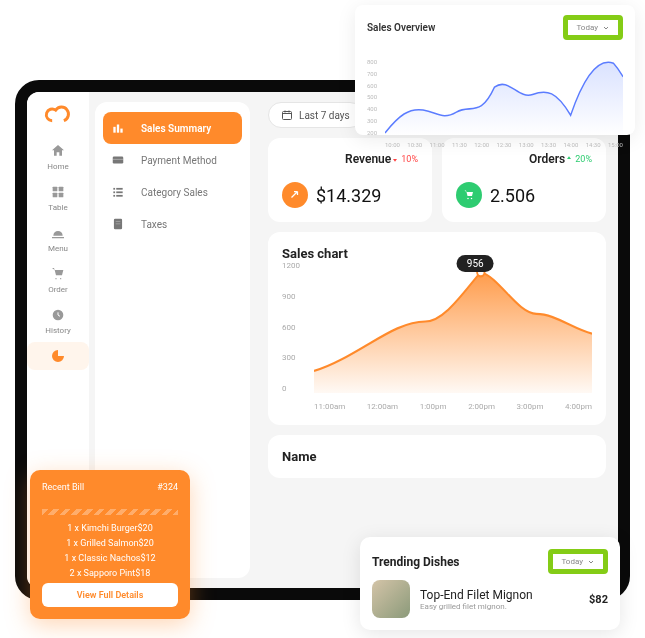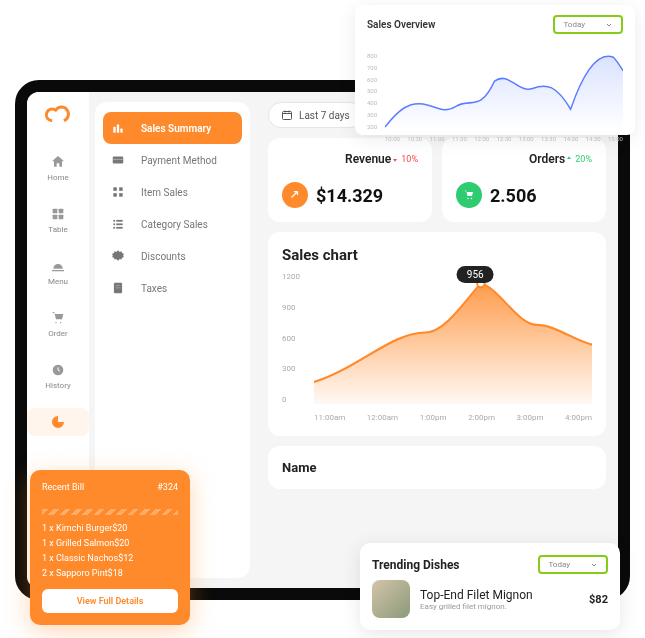--- a/index.html
+++ b/index.html
@@ -1,19 +1,19 @@
 <!DOCTYPE html>
 <html><head>
 <meta charset="utf-8">
 <style>
 *{box-sizing:border-box;margin:0;padding:0;font-family:-apple-system,BlinkMacSystemFont,'Segoe UI',Roboto,sans-serif}
 body{background:#fff;width:645px;height:638px;position:relative;overflow:hidden}
 .tablet{position:absolute;left:15px;top:80px;width:615px;height:520px;background:#f5f5f5;border-radius:24px;border:12px solid #0a0a0a;overflow:hidden}
 .inner{display:flex;height:100%}
-.sidebar{width:62px;background:#fff;display:flex;flex-direction:column;align-items:center;padding-top:10px;gap:12px}
+.sidebar{width:62px;background:#fff;display:flex;flex-direction:column;align-items:center;padding-top:10px;gap:1px}
 .logo{width:28px;height:28px;margin-bottom:6px}
 .nav-item{display:flex;flex-direction:column;align-items:center;gap:3px;padding:6px 4px;width:100%;cursor:pointer}
 .nav-item .ico{width:16px;height:16px;color:#999}
 .nav-item .lbl{font-size:8px;color:#888}
 .nav-item.active{background:#fff5ec;border-radius:8px}
 .nav-item.active .ico{color:#ff8a2b}
 .menu-panel{width:155px;background:#fff;margin:10px 6px;border-radius:12px;padding:10px 8px}
 .menu-item{display:flex;align-items:center;gap:16px;padding:9px 8px;border-radius:8px;font-size:10px;color:#777;cursor:pointer}
 .menu-item.active{background:#ff8a2b;color:#fff;font-weight:600}
 .menu-item .mi{width:14px;height:14px;flex-shrink:0}
@@ -24,45 +24,45 @@
 .card{background:#fff;border-radius:12px;padding:14px;flex:1}
 .stat-head{display:flex;justify-content:flex-end;align-items:center;margin-bottom:16px}
 .stat-head .ttl{font-size:12px;font-weight:600;color:#222}
 .delta{font-size:9px;display:flex;align-items:center;gap:2px}
 .delta.down{color:#ff4444}
 .delta.up{color:#2ecc71}
 .stat-val{display:flex;align-items:center;gap:8px}
 .circ{width:26px;height:26px;border-radius:50%;display:flex;align-items:center;justify-content:center}
 .circ.orange{background:#ff8a2b;color:#fff}
 .circ.green{background:#2ecc71;color:#fff}
-.big{font-size:18px;font-weight:700;color:#111}
+.big{font-size:18px;font-weight:400;color:#111}
 .chart-card{background:#fff;border-radius:12px;padding:14px}
-.chart-card .st{font-size:15px;font-weight:700;color:#222;margin-bottom:8px}
+.chart-card .st{font-size:13px;font-weight:700;color:#222;}
 .saleschart{position:relative;height:150px}
 .ylabels{position:absolute;left:0;top:0;bottom:18px;display:flex;flex-direction:column;justify-content:space-between;font-size:8px;color:#aaa}
 .xlabels{position:absolute;left:32px;right:0;bottom:0;display:flex;justify-content:space-between;font-size:8px;color:#aaa}
 .plot{position:absolute;left:32px;right:0;top:0;bottom:18px}
 .tooltip{position:absolute;background:#222;color:#fff;padding:3px 10px;border-radius:10px;font-size:10px;top:-6px;left:58%;transform:translateX(-50%)}
 .tooltip:after{content:'';position:absolute;bottom:-4px;left:50%;transform:translateX(-50%);border:4px solid transparent;border-top-color:#222}
 .namecard{background:#fff;border-radius:12px;padding:14px;font-size:13px;font-weight:700;color:#222}
 
 .overview{position:absolute;right:10px;top:5px;width:280px;height:130px;background:#fff;border-radius:8px;box-shadow:0 4px 20px rgba(0,0,0,.08);padding:10px 12px}
 .overview .hd{display:flex;justify-content:space-between;align-items:center;margin-bottom:18px}
 .overview .hd .t{font-size:10px;font-weight:600;color:#333}
-.sel{border:2px solid #84cc16;border-radius:4px;padding:3px 8px;font-size:8px;color:#888;display:flex;align-items:center;gap:20px}
+.sel{border:5px solid #84cc16;border-radius:4px;padding:3px 8px;font-size:8px;color:#888;display:flex;align-items:center;gap:4px}
 .ov-chart{position:relative;height:90px}
 .ov-y{position:absolute;left:0;top:0;bottom:12px;display:flex;flex-direction:column;justify-content:space-between;font-size:6px;color:#bbb}
 .ov-x{position:absolute;left:18px;right:0;bottom:0;display:flex;justify-content:space-between;font-size:6px;color:#bbb}
 .ov-plot{position:absolute;left:18px;right:0;top:0;bottom:12px}
 .bill{position:absolute;left:30px;top:470px;width:160px;background:#ff8a2b;border-radius:10px;padding:12px;color:#fff;box-shadow:0 6px 24px rgba(255,138,43,.35)}
 .bill .bh{display:flex;justify-content:space-between;font-size:9px;margin-bottom:17px}
 .bill .amt{font-size:16px;font-weight:700;margin-bottom:8px}
 .bill .zig{height:6px;background:repeating-linear-gradient(-45deg,rgba(255,255,255,.3) 0 4px,transparent 4px 8px);margin-bottom:8px}
-.bill-row{display:flex;justify-content:flex-start;font-size:9px;margin-bottom:5px}
-.bill-btn{background:#fff;color:#ff8a2b;border:none;border-radius:6px;padding:7px;width:100%;font-size:9px;font-weight:600;margin-top:6px;cursor:pointer}
+.bill-row{display:flex;justify-content:center;font-size:9px;margin-bottom:5px}
+.bill-btn{background:#fff;color:#ff8a2b;border:none;border-radius:6px;padding:7px;width:100%;font-size:9px;font-weight:600;cursor:pointer}
 .trend{position:absolute;right:25px;bottom:8px;width:260px;background:#fff;border-radius:10px;box-shadow:0 4px 20px rgba(0,0,0,.1);padding:12px}
 .trend .hd{display:flex;justify-content:space-between;align-items:center;margin-bottom:6px}
 .trend .hd .t{font-size:12px;font-weight:700;color:#222}
 .dish{display:flex;align-items:center;gap:10px}
 .dish .img{width:38px;height:38px;border-radius:8px;background:linear-gradient(135deg,#d4c4a8,#8b9a7a);flex-shrink:0}
 .dish .info{flex:1}
 .dish .dn{font-size:12px;font-weight:400;color:#222}
 .dish .dd{font-size:8px;color:#999}
 .dish .dp{font-size:11px;font-weight:700;color:#222}
 </style>
@@ -127,43 +127,28 @@
         </div>
    <div class="menu-item">
           <svg class="mi" viewBox="0 0 24 24" fill="currentColor">
             <rect x="3" y="6" width="18" height="12" rx="2"></rect>
             <rect x="3" y="10" width="18" height="2" fill="#fff" opacity=".3"></rect>
           </svg>
           <span>Payment Method</span>
         </div>
    <div class="menu-item">
           <svg class="mi" viewBox="0 0 24 24" fill="currentColor">
-            <rect x="4" y="4" width="6" height="6"></rect>
-            <rect x="14" y="4" width="6" height="6"></rect>
-            <rect x="4" y="14" width="6" height="6"></rect>
-            <rect x="14" y="14" width="6" height="6"></rect>
-          </svg>
-          <span>Item Sales</span>
-        </div>
-   <div class="menu-item">
-          <svg class="mi" viewBox="0 0 24 24" fill="currentColor">
             <rect x="4" y="5" width="3" height="3"></rect>
             <rect x="9" y="5" width="11" height="3"></rect>
             <rect x="4" y="11" width="3" height="3"></rect>
             <rect x="9" y="11" width="11" height="3"></rect>
             <rect x="4" y="17" width="3" height="3"></rect>
             <rect x="9" y="17" width="11" height="3"></rect>
           </svg>
           <span>Category Sales</span>
-        </div>
-   <div class="menu-item">
-          <svg class="mi" viewBox="0 0 24 24" fill="currentColor">
-            <path d="M12 2l3 3 3-1 1 3 3 1-1 3 1 3-3 1-1 3-3-1-3 3-3-3-3 1-1-3-3-1 1-3-1-3 3-1 1-3 3 1z"></path>
-          </svg>
-          <span>Discounts</span>
         </div>
    <div class="menu-item">
           <svg class="mi" viewBox="0 0 24 24" fill="currentColor">
             <rect x="5" y="3" width="14" height="18" rx="2"></rect>
             <rect x="8" y="7" width="8" height="1.5" fill="#fff" opacity=".3"></rect>
             <rect x="8" y="11" width="8" height="1.5" fill="#fff" opacity=".3"></rect>
           </svg>
           <span>Taxes</span>
         </div>
   </div>

